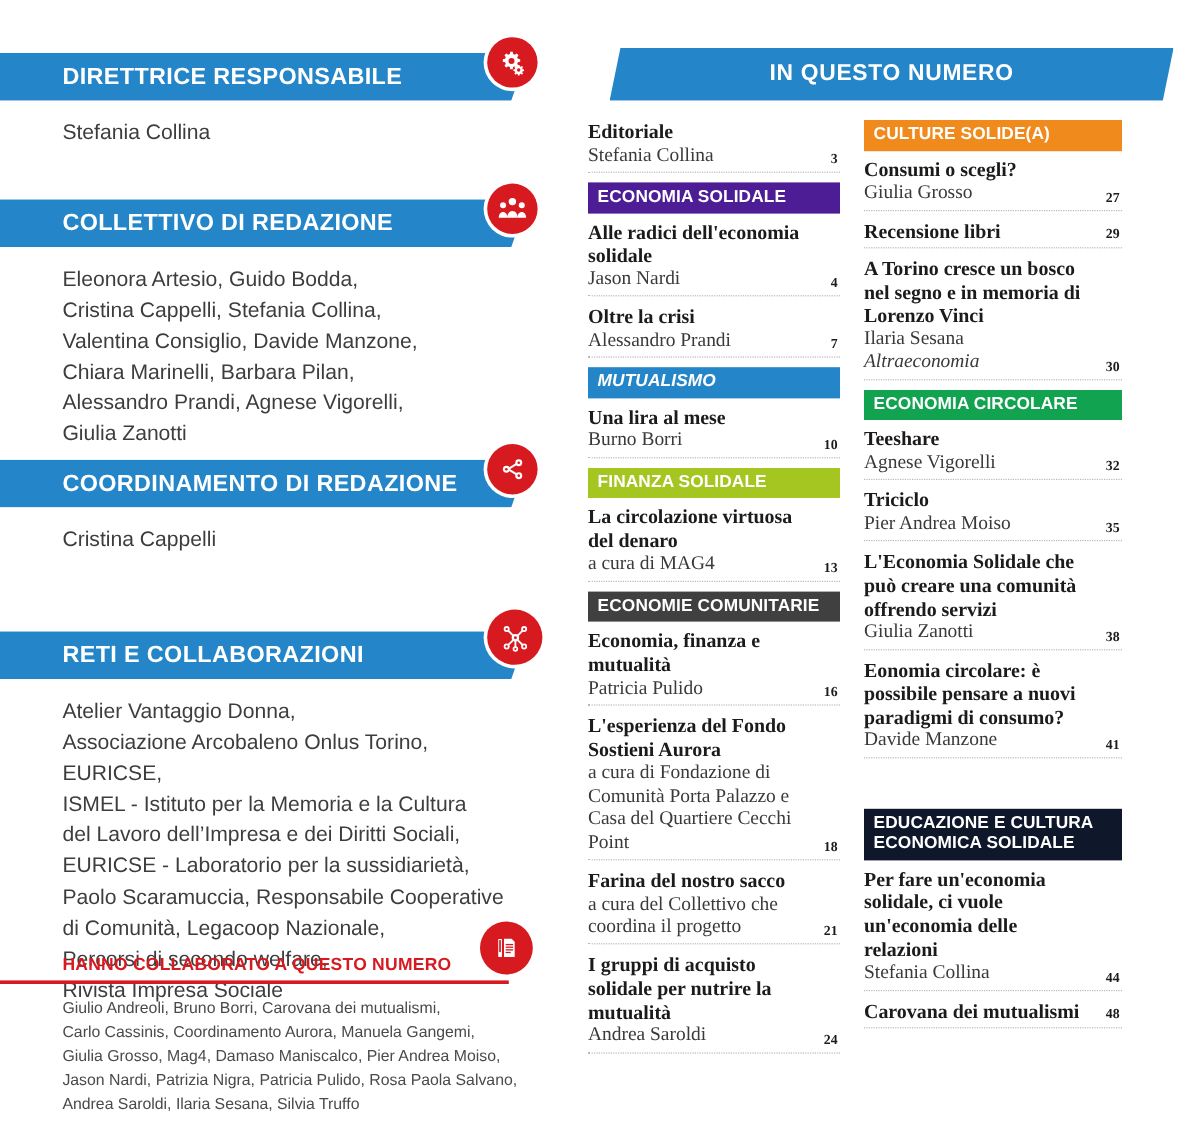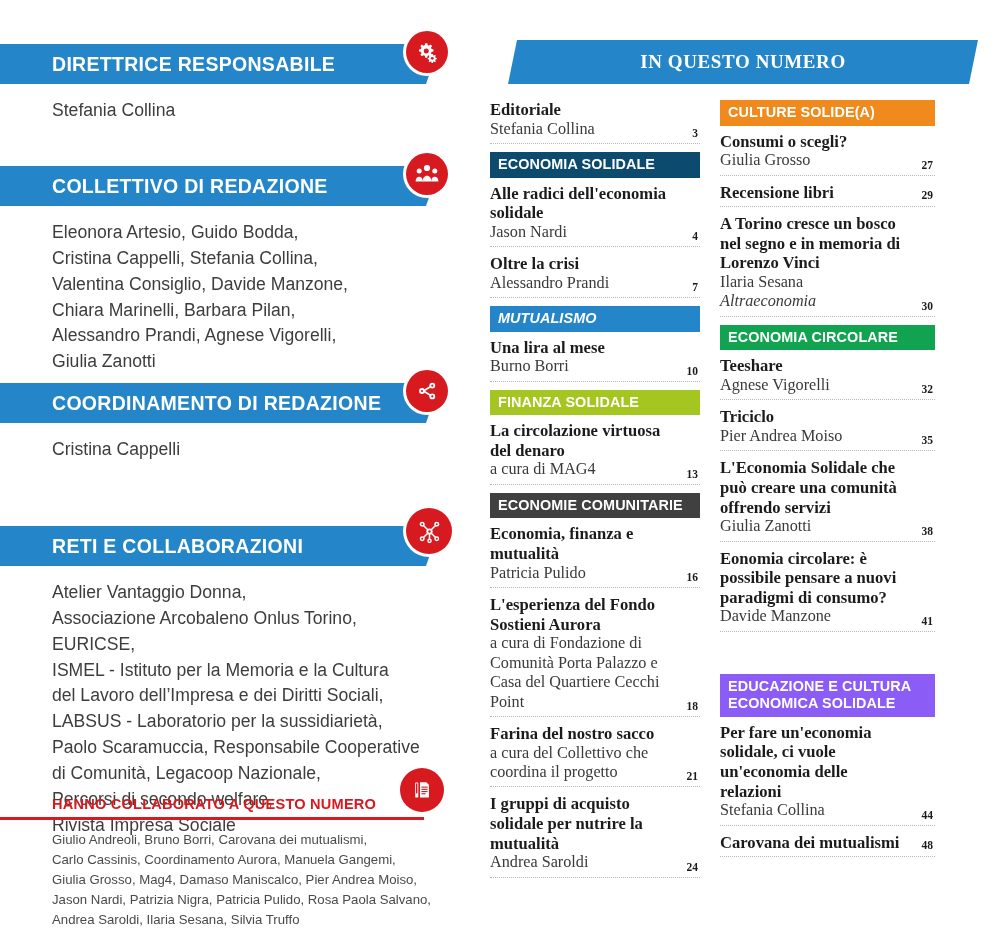--- a/index.html
+++ b/index.html
@@ -122,21 +122,20 @@
     position: absolute;
     left: 18px;
     top: 40px;
     width: 470px;
     height: 44px;
     background: #2486c8;
     clip-path: polygon(9px 0, 100% 0, calc(100% - 9px) 100%, 0 100%);
     display: flex;
     align-items: center;
     justify-content: center;
-    font-family: Liberation Serif, serif;
   }
   .toc-banner span {
     color: #ffffff;
     font-size: 19px;
     font-weight: bold;
     letter-spacing: 0.6px;
   }
 
   .toc-cols {
     position: absolute;
@@ -310,21 +309,21 @@
             <circle cx="13" cy="22" r="0.85"></circle>
           </g>
         </svg>
       </div>
       <div class="left-body">
         <span class="line">Atelier Vantaggio Donna,</span>
         <span class="line">Associazione Arcobaleno Onlus Torino,</span>
         <span class="line">EURICSE,</span>
         <span class="line">ISMEL - Istituto per la Memoria e la Cultura</span>
         <span class="line">del Lavoro dell’Impresa e dei Diritti Sociali,</span>
-        <span class="line">LABSUS - Laboratorio per la sussidiarietà,</span>
+        <span class="line">EURICSE - Laboratorio per la sussidiarietà,</span>
         <span class="line">Paolo Scaramuccia, Responsabile Cooperative</span>
         <span class="line">di Comunità, Legacoop Nazionale,</span>
         <span class="line">Percorsi di secondo welfare,</span>
         <span class="line">Rivista Impresa Sociale</span>
       </div>
     </div>
 
     <div class="red-head-wrap">
       <div class="red-title">HANNO COLLABORATO A QUESTO NUMERO</div>
       <div class="red-rule"></div>
@@ -358,21 +357,21 @@
       <span>IN QUESTO NUMERO</span>
     </div>
 
     <div class="toc-cols">
       <div class="toc-col col-left" id="toc-col-left">
           <div class="entry">
             <span class="etitle">Editoriale</span>
             <span class="eauthor">Stefania Collina</span>
             <span class="epage">3</span>
           </div>
-          <div class="sec-head" style="background: #0c4a6e;">ECONOMIA SOLIDALE</div>
+          <div class="sec-head" style="background: #4c1d95;">ECONOMIA SOLIDALE</div>
           <div class="entry">
             <span class="etitle">Alle radici dell'economia solidale</span>
             <span class="eauthor">Jason Nardi</span>
             <span class="epage">4</span>
           </div>
           <div class="entry">
             <span class="etitle">Oltre la crisi</span>
             <span class="eauthor">Alessandro Prandi</span>
             <span class="epage">7</span>
           </div>
@@ -441,21 +440,21 @@
           <div class="entry">
             <span class="etitle">L'Economia Solidale che può creare una comunità offrendo servizi</span>
             <span class="eauthor">Giulia Zanotti</span>
             <span class="epage">38</span>
           </div>
           <div class="entry">
             <span class="etitle">Eonomia circolare: è possibile pensare a nuovi paradigmi di consumo?</span>
             <span class="eauthor">Davide Manzone</span>
             <span class="epage">41</span>
           </div>
-          <div class="sec-head" style="background: #8b5cf6; margin-top: 42px;">EDUCAZIONE E CULTURA ECONOMICA SOLIDALE</div>
+          <div class="sec-head" style="background: #0f172a; margin-top: 42px;">EDUCAZIONE E CULTURA ECONOMICA SOLIDALE</div>
           <div class="entry">
             <span class="etitle">Per fare un'economia solidale, ci vuole un'economia delle relazioni</span>
             <span class="eauthor">Stefania Collina</span>
             <span class="epage">44</span>
           </div>
           <div class="entry inline">
             <span class="etitle">Carovana dei mutualismi</span>
             <span class="epage">48</span>
           </div>
         </div>

